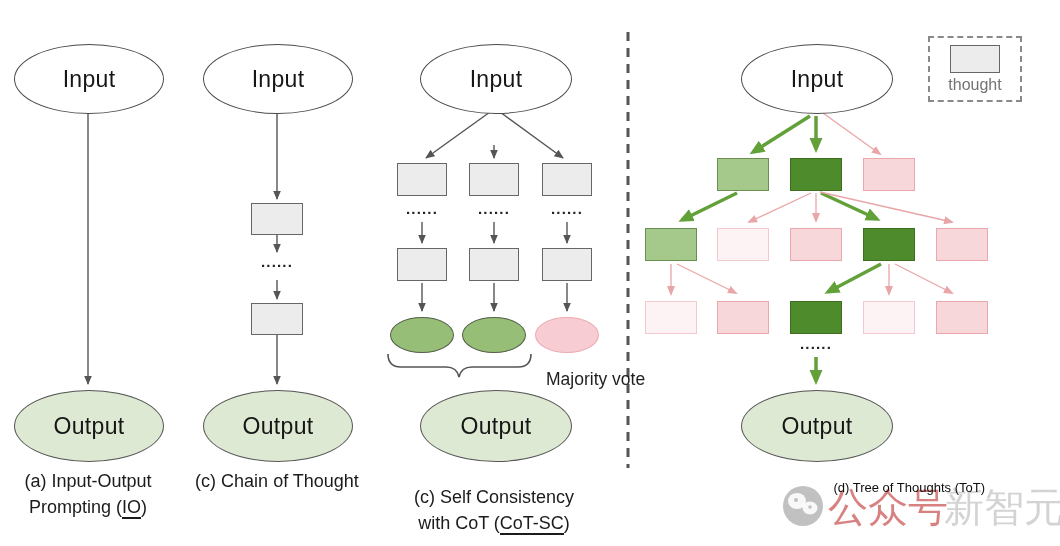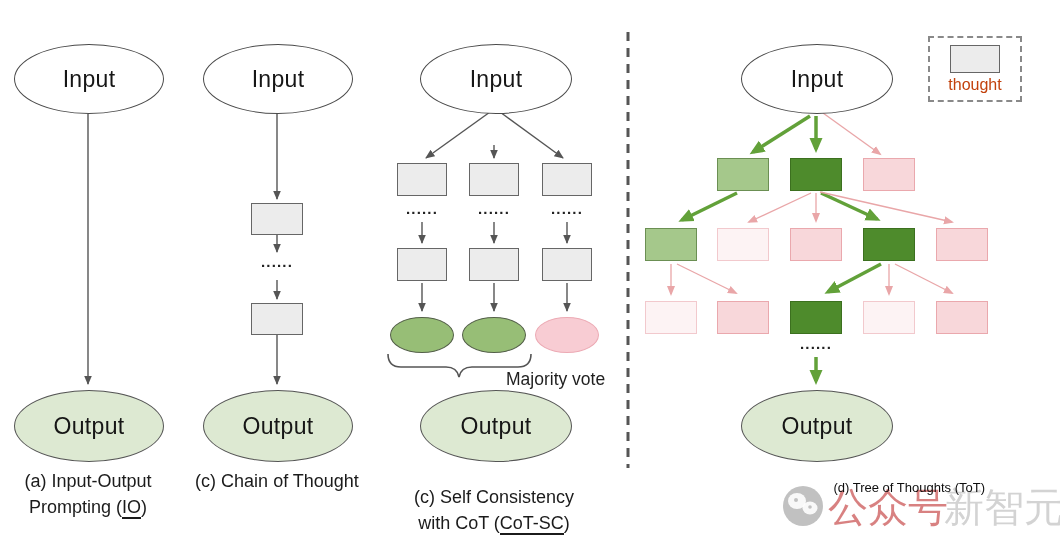--- a/index.html
+++ b/index.html
@@ -36,24 +36,24 @@
   
   .caption{position:absolute;text-align:center;font-size:18px;line-height:26px;color:#1b1b1b;z-index:2;}
   .caption .u{border-bottom:2.2px solid currentColor;padding-bottom:0px;}
   .caption-d{position:absolute;text-align:right;font-size:13px;font-weight:400;color:#0d0d0d;z-index:2;}
   
   .legend{
     position:absolute;left:928px;top:36px;width:94px;height:66px;border:2px dashed #898989;
     display:flex;flex-direction:column;align-items:center;justify-content:center;gap:4px;box-sizing:border-box;
   }
   .legend-swatch{width:50px;height:28px;background:#ececec;border:1.5px solid #666666;box-sizing:border-box;}
-  .legend-label{font-size:16px;color:#c2410c;line-height:16px;}
+  .legend-label{font-size:16px;color:#737373;line-height:16px;}
   
   .wm{position:absolute;z-index:1;color:#b91c1c;font-size:40px;line-height:42px;white-space:nowrap;}
-  .majority{position:absolute;font-size:17.5px;color:#1f1f1f;z-index:2;}
+  .majority{position:absolute;font-size:17.5px;color:#1f1f1f;z-index:2;margin-left:40px;}
 </style>
 </head>
 <body>
 
 <div class="stage">
 
   <svg class="layer" viewBox="0 0 1060 546">
     <defs>
       <marker id="ah-gray" markerUnits="userSpaceOnUse" markerWidth="11" markerHeight="11" refX="8.5" refY="5" orient="auto">
         <path d="M0,1 L9.5,5 L0,9 z" fill="#555555"></path>

